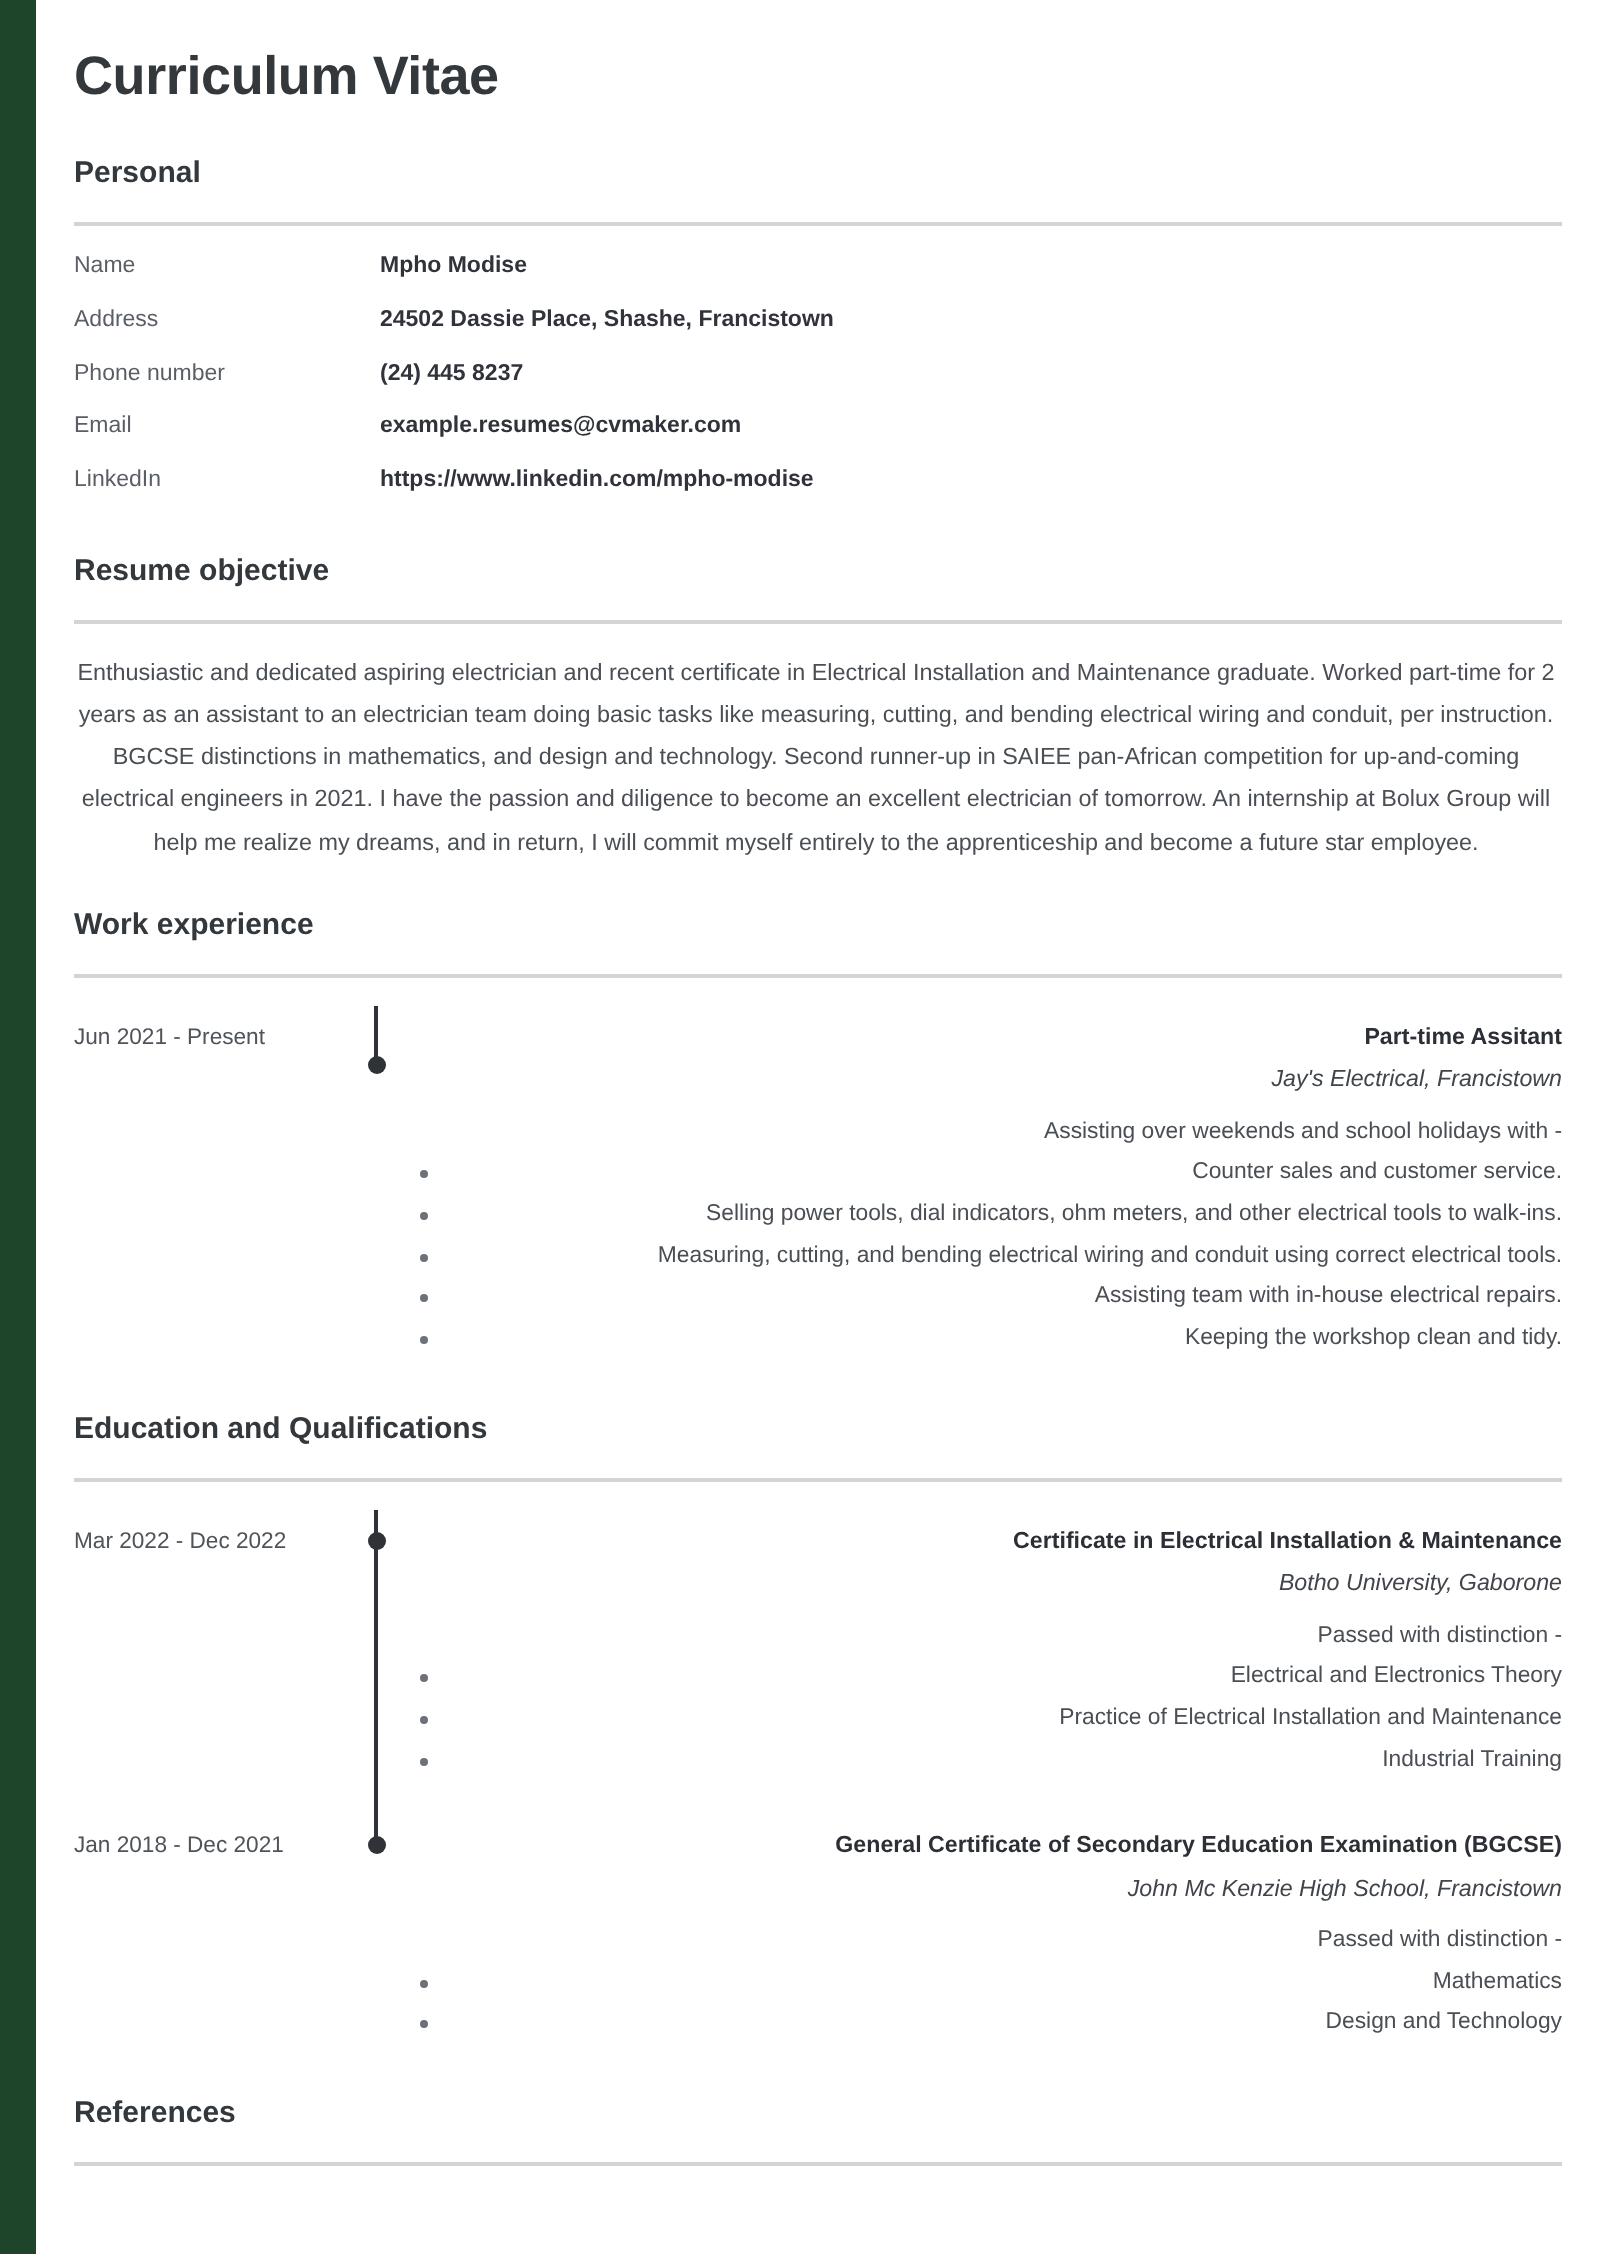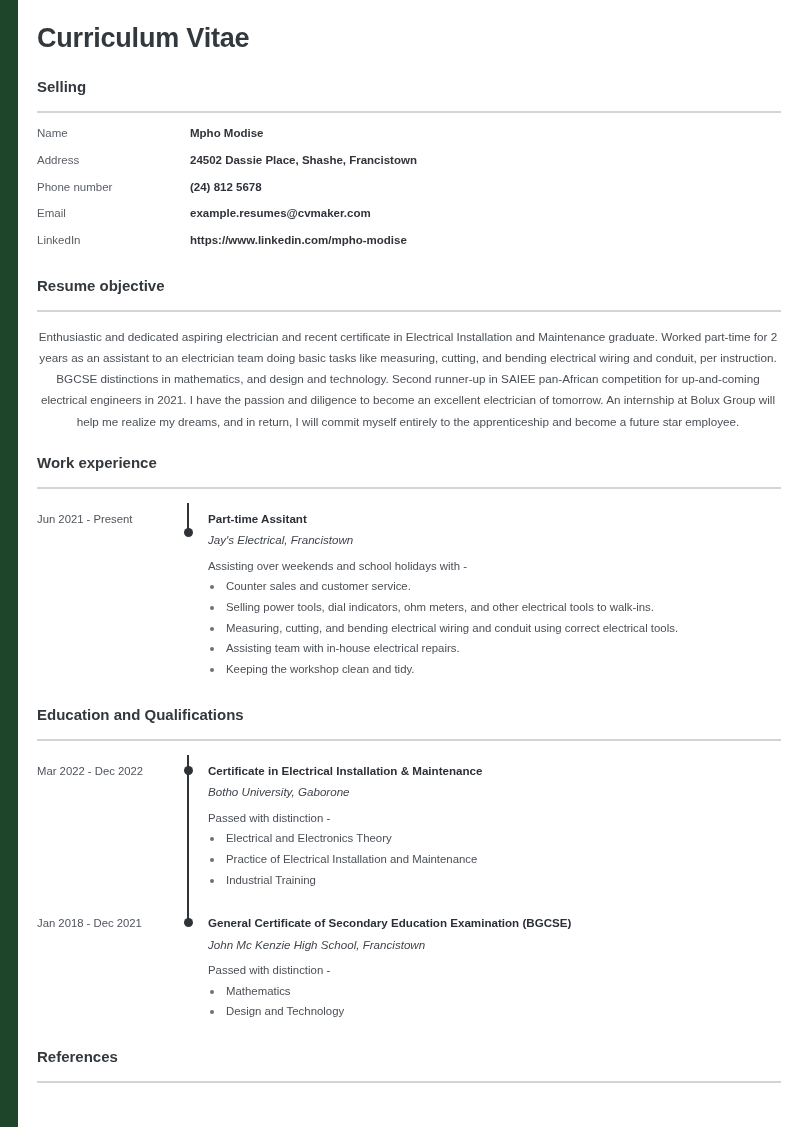--- a/index.html
+++ b/index.html
@@ -123,20 +123,21 @@
     position: absolute;
     left: 3.5px;
     width: 9px;
     height: 9px;
     border-radius: 50%;
     background: #2f3338;
   }
   .entry-body {
     flex: 1 1 auto;
     padding-bottom: 2px;
+    text-align: right;
   }
   .entry-role {
     font-size: 11.6px;
     font-weight: bold;
     color: #2c3036;
     line-height: 1.15;
     padding-top: 9px;
   }
   .entry-org {
     font-size: 11.6px;
@@ -191,35 +192,35 @@
 </head>
 <body>
 
 <div class="accent-bar"></div>
 
 <div class="page">
 
   <h1 class="doc-title">Curriculum Vitae</h1>
 
   <section class="section">
-    <h2 class="section-title">Selling</h2>
+    <h2 class="section-title">Personal</h2>
     <div class="section-rule"></div>
     <table class="personal-table">
       <tbody>
         <tr>
           <td class="personal-label">Name</td>
           <td class="personal-value">Mpho Modise</td>
         </tr>
         <tr>
           <td class="personal-label">Address</td>
           <td class="personal-value">24502 Dassie Place, Shashe, Francistown</td>
         </tr>
         <tr>
           <td class="personal-label">Phone number</td>
-          <td class="personal-value">(24) 812 5678</td>
+          <td class="personal-value">(24) 445 8237</td>
         </tr>
         <tr>
           <td class="personal-label">Email</td>
           <td class="personal-value">example.resumes@cvmaker.com</td>
         </tr>
         <tr>
           <td class="personal-label">LinkedIn</td>
           <td class="personal-value">https://www.linkedin.com/mpho-modise</td>
         </tr>
       </tbody>

